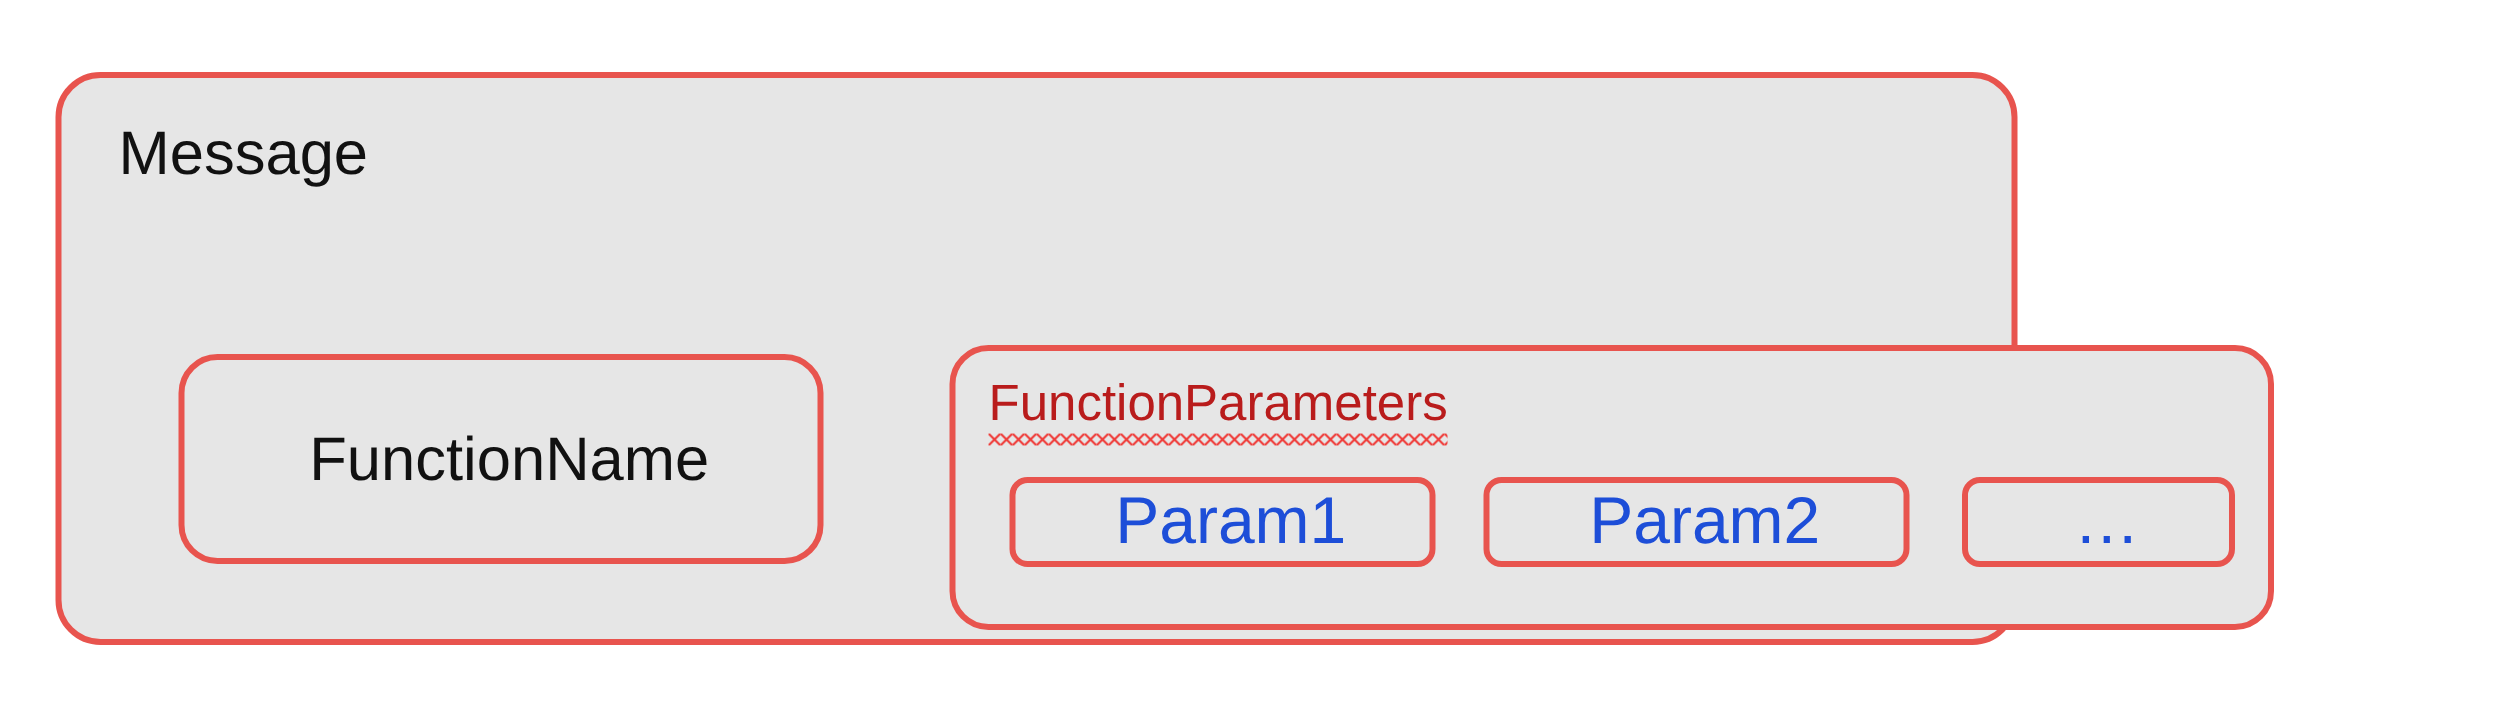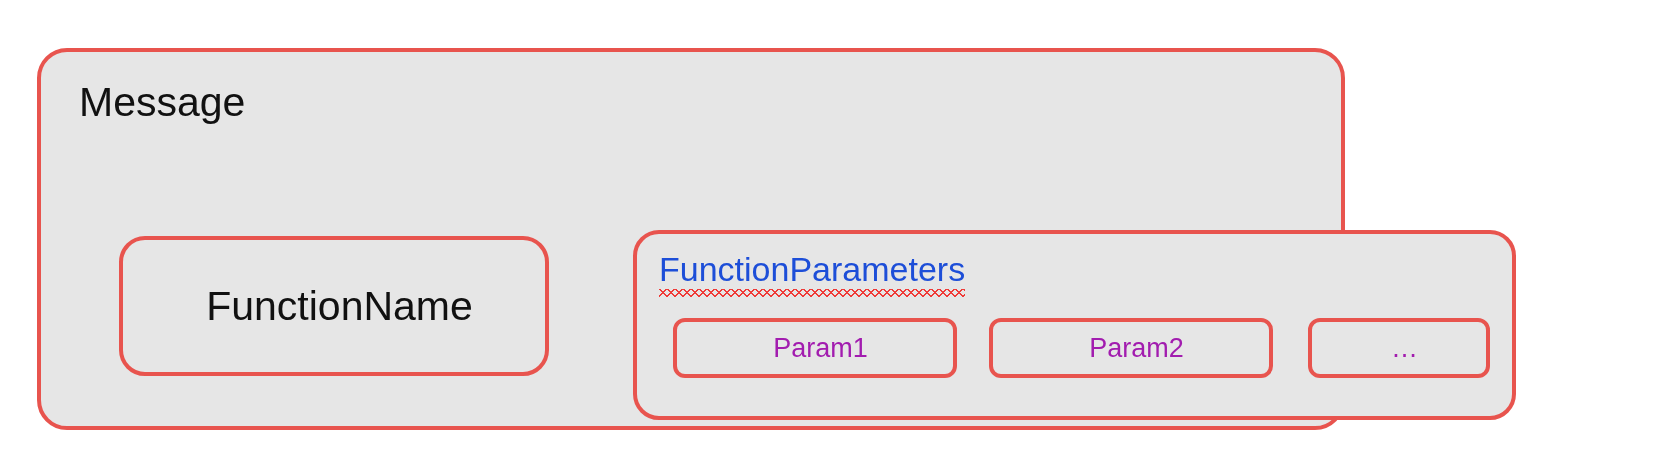--- a/index.html
+++ b/index.html
@@ -78,21 +78,21 @@
 
   .fp-label-wrap {
     position: absolute;
     left: 22px;
     top: 18px;
     display: inline-block;
   }
   .fp-label {
     font-size: 34px;
     line-height: 1.05;
-    color: #1d4ed8;
+    color: #b91c1c;
     white-space: nowrap;
     display: block;
   }
   
   .fp-squiggle {
     display: block;
     height: 8px;
     margin-top: 1px;
     background-repeat: repeat-x;
     background-size: 8px 8px;
@@ -111,22 +111,22 @@
   .box--param {
     top: 84px;
     height: 60px;
     border-radius: 12px;
     border-width: 4px;
     display: flex;
     align-items: center;
     justify-content: center;
   }
   .box--param .box-text {
-    font-size: 27px;
-    color: #a21caf;
+    font-size: 44px;
+    color: #1d4ed8;
     white-space: nowrap;
   }
   .box--param.p1 { left: 36px;  width: 284px; }
   .box--param.p2 { left: 352px; width: 284px; text-align: center; }
   .box--param.p3 { left: 671px; width: 182px; }
 </style>
 </head>
 <body>
 
 <div id="canvas">

